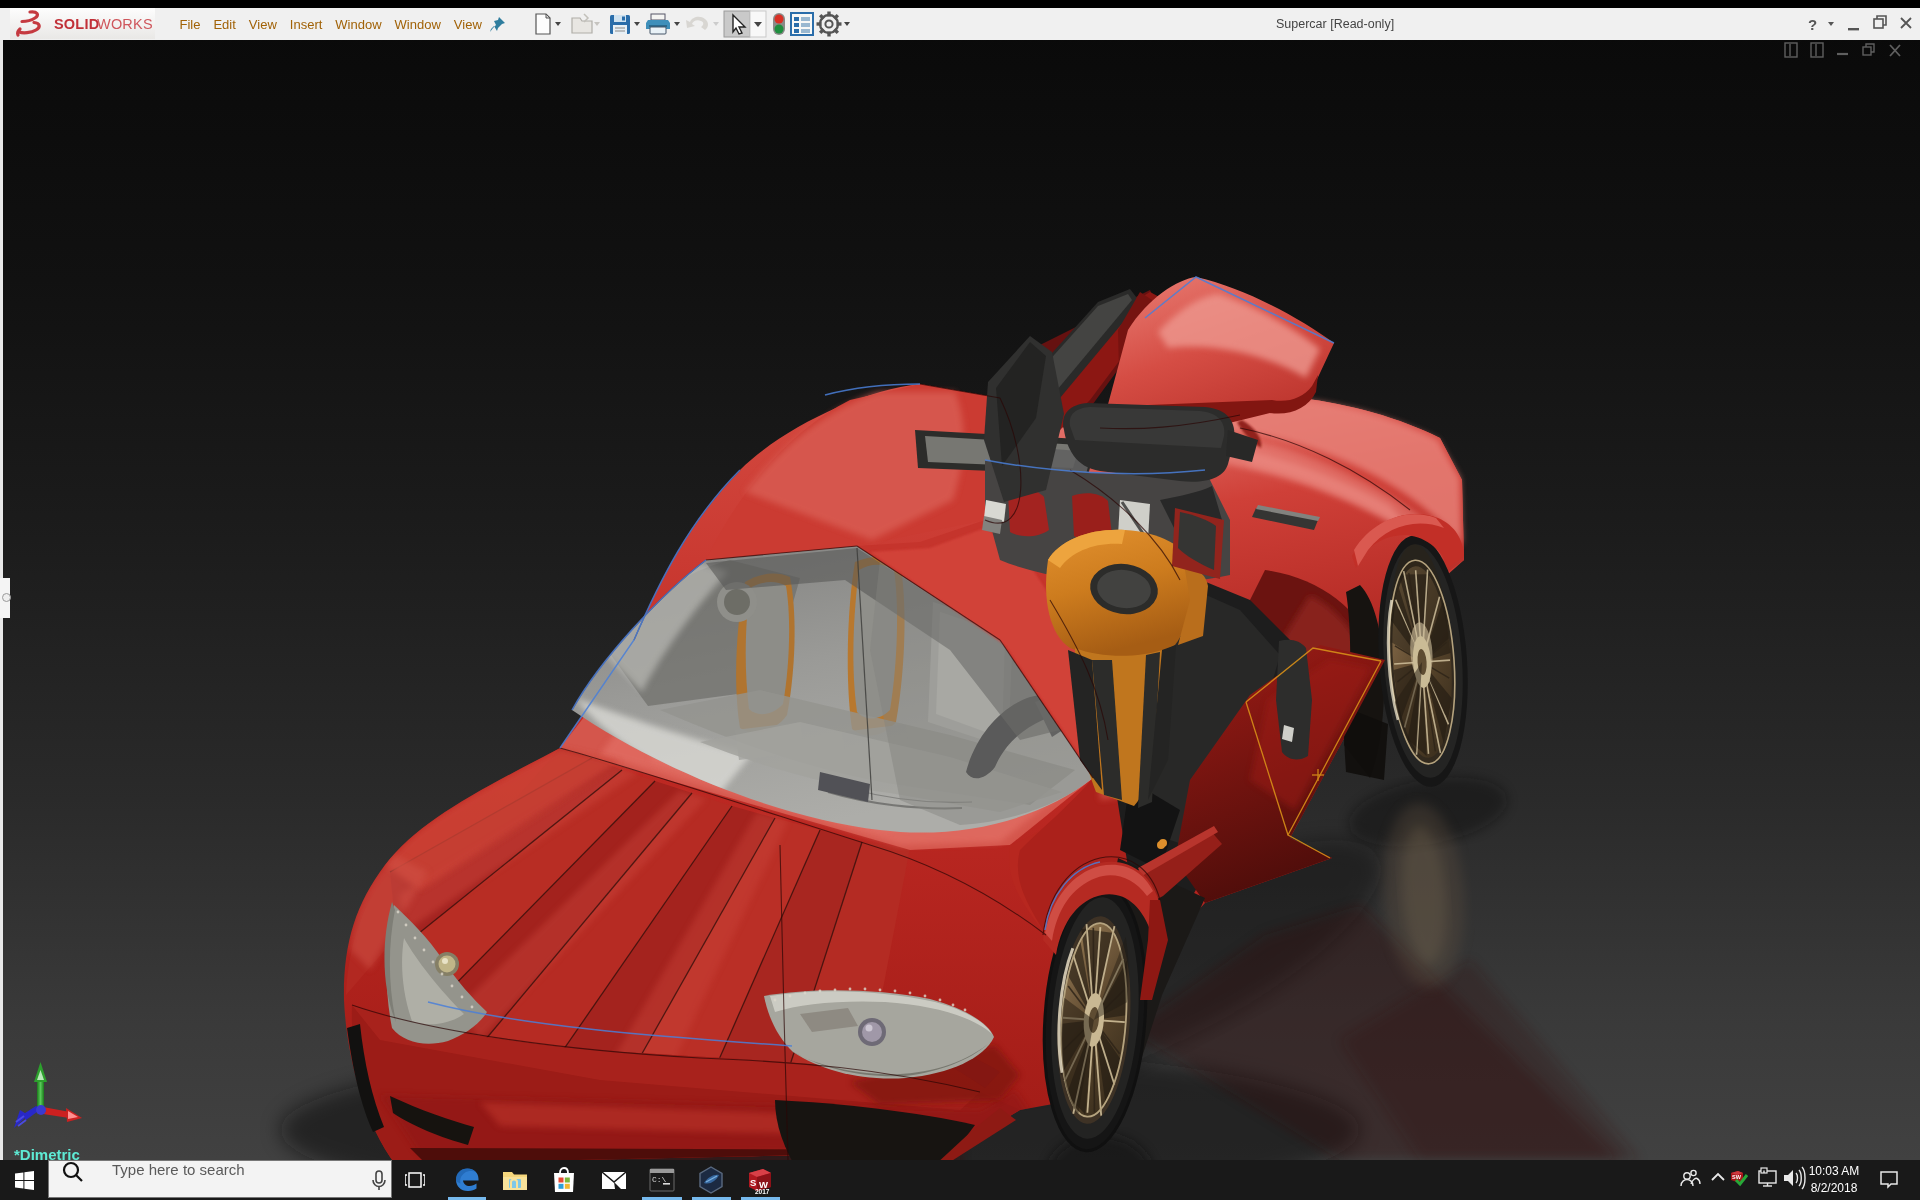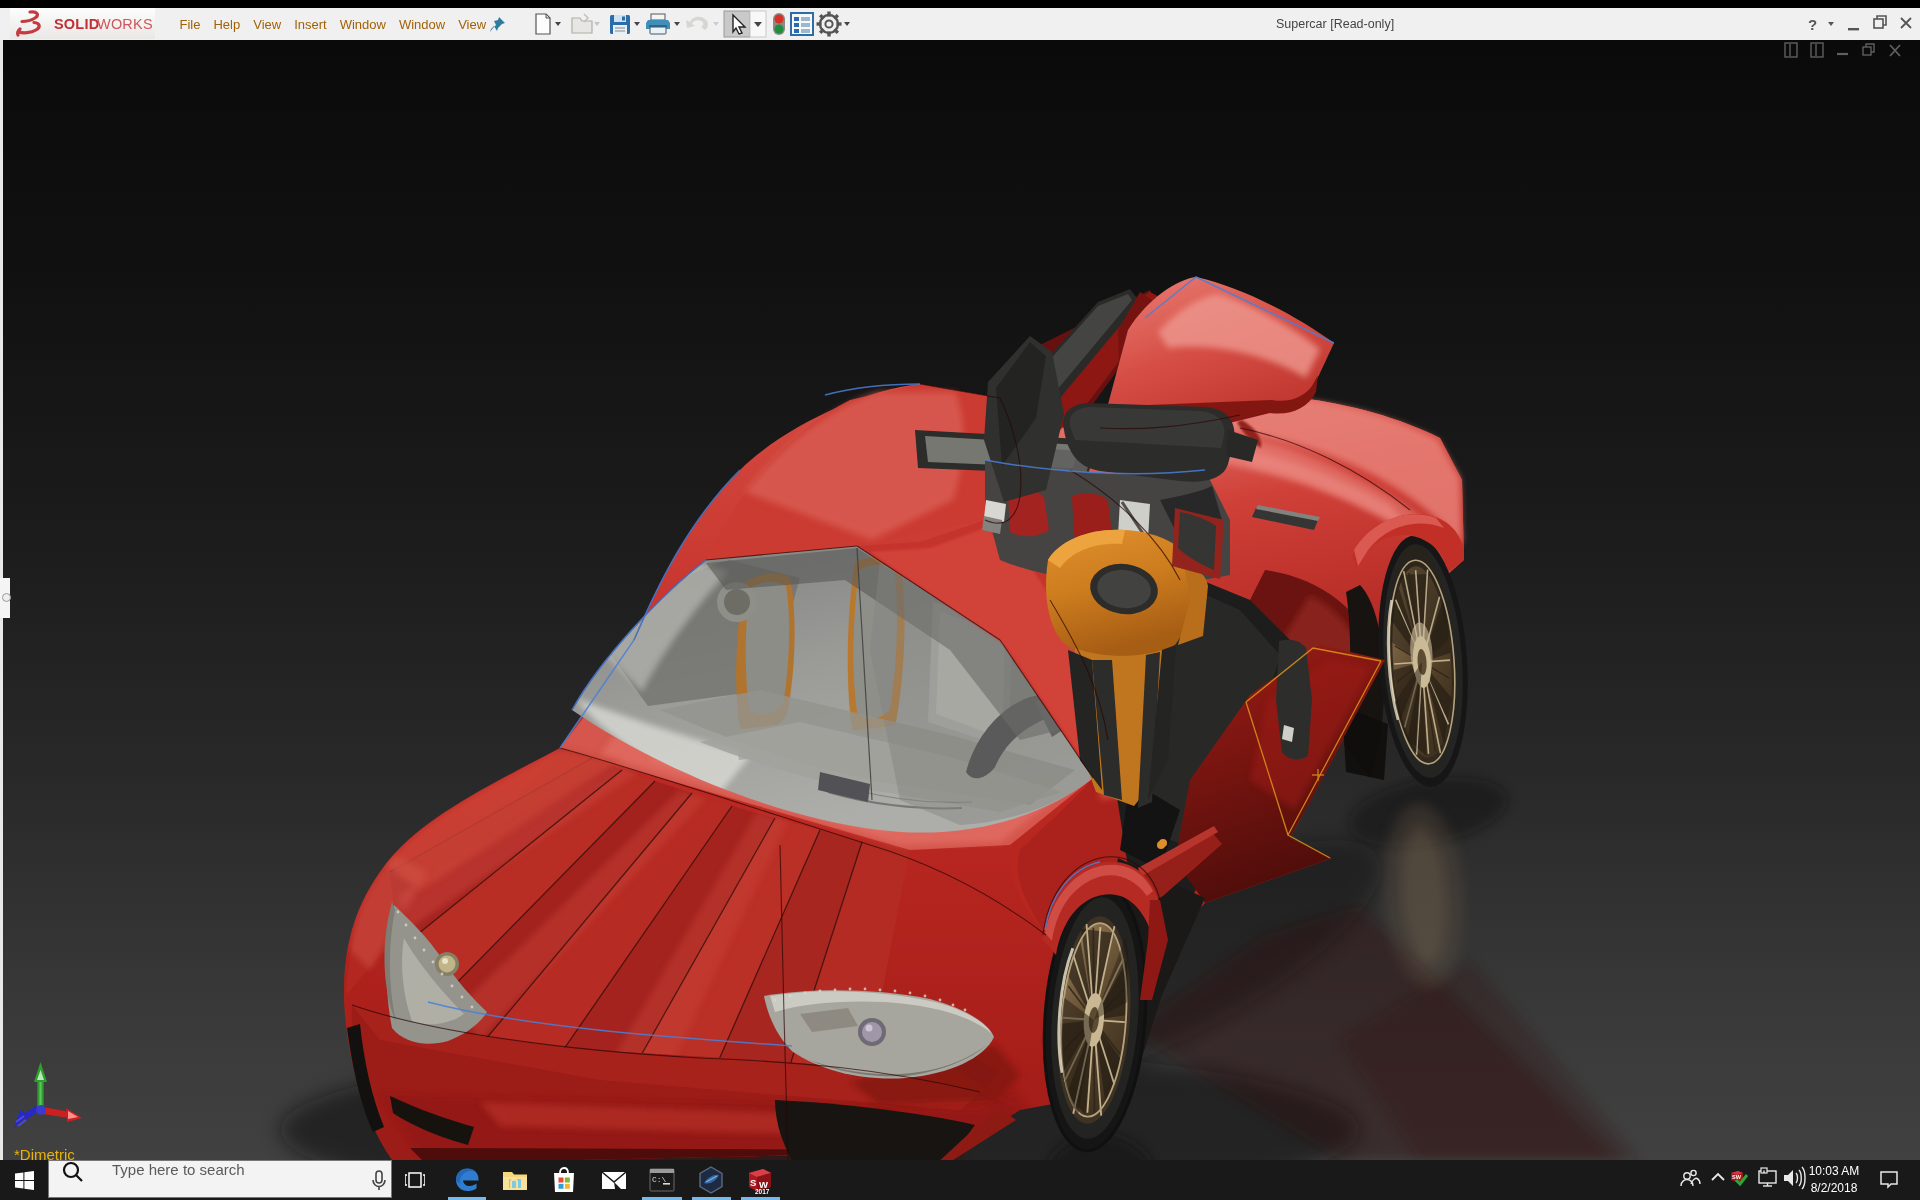--- a/index.html
+++ b/index.html
@@ -8,21 +8,21 @@
 #topbar{position:absolute;left:0;top:0;width:1920px;height:32px;background:#f0f0f0;z-index:30;margin-top:8px;}
 #logo{position:absolute;left:10px;top:0;width:145px;height:31px;background:linear-gradient(180deg,#fdfdfd,#e9e8e6);display:flex;align-items:center;}
 #menu{position:absolute;left:173px;top:0;height:32px;display:flex;align-items:center;color:#a16207;font-size:13px;}
 #menu span{padding:0 6.5px;}
 #title{position:absolute;left:1276px;top:0;height:15px;line-height:32px;font-size:12.5px;color:#444;}
 #viewport{position:absolute;left:0;top:32px;width:1920px;height:1128px;background:linear-gradient(180deg,#0a0a0a 0%,#111 22%,#1c1c1c 45%,#2a2a2a 68%,#3a3a3a 88%,#414141 100%);z-index:1;}
 #carsvg{position:absolute;left:0;top:0;width:1920px;height:1200px;z-index:5;}
 #lefttab{position:absolute;left:0;top:32px;width:3px;height:1128px;background:#e8e8e8;z-index:10;}
 #tabknob{position:absolute;left:0;top:578px;width:10px;height:40px;background:#f4f4f4;z-index:11;}
 #tabknob:after{content:"";position:absolute;left:2px;top:15px;width:7px;height:7px;border:1.5px solid #999;border-radius:50%;background:#eee;}
-#dimetric{position:absolute;left:14px;top:1146px;color:#eab308;font-size:15px;font-weight:normal;z-index:12;}
+#dimetric{position:absolute;left:14px;top:1146px;color:#5eead4;font-size:15px;font-weight:bold;z-index:12;}
 #taskbar{position:absolute;left:0;top:1160px;width:1920px;height:40px;background:#191919;z-index:40;}
 #search{position:absolute;left:48px;top:1160px;width:344px;height:38px;background:#f3f3f3;border:1px solid #777;display:flex;align-items:flex-start;z-index:41;}
 #search .stext{color:#5a5a5a;font-size:15px;margin-left:28px;}
 #clock{position:absolute;right:55px;top:1163px;width:62px;text-align:center;color:#fff;font-size:12px;line-height:17px;z-index:41;}
 .tbicon{position:absolute;top:1160px;width:44px;height:40px;display:flex;align-items:center;justify-content:center;z-index:41;}
 .uline{position:absolute;top:1197px;height:3px;background:#76b9ed;z-index:42;}
 </style>
 </head>
 <body>
 
@@ -408,21 +408,21 @@
 <path d="M20,4 C27,3 30,7 25,10 C21,12.5 15,13.5 12,13.5"></path>
 <path d="M24,14.5 C30,15 31,19 26,22 C21,25 13,25.5 9,24"></path>
 <path d="M10,21 C8,23 7,25 8,27"></path>
 </g>
 <text x="44" y="21" font-size="14.5" font-weight="bold" fill="#c13038" letter-spacing="0.2">SOLID</text>
 <text x="87" y="21" font-size="14.5" fill="#cf565c" letter-spacing="0.2">WORKS</text>
 </svg>
 </div>
 <div id="menu">
       <span>File</span>
-      <span>Help</span>
+      <span>Edit</span>
       <span>View</span>
       <span>Insert</span>
       <span>Window</span>
       <span>Window</span>
       <span>View</span>
     </div>
 <svg width="16" height="16" viewBox="0 0 16 16" style="position:absolute;left:490px;top:8px;">
 <path d="M9,1 L15,7 L12,8 L8,12 L7,15 L4,10 L1,13 L0,16 L3,12 L6,9 L4,5 L8,4 Z" fill="#2e7d9e"></path>
 </svg>
 

